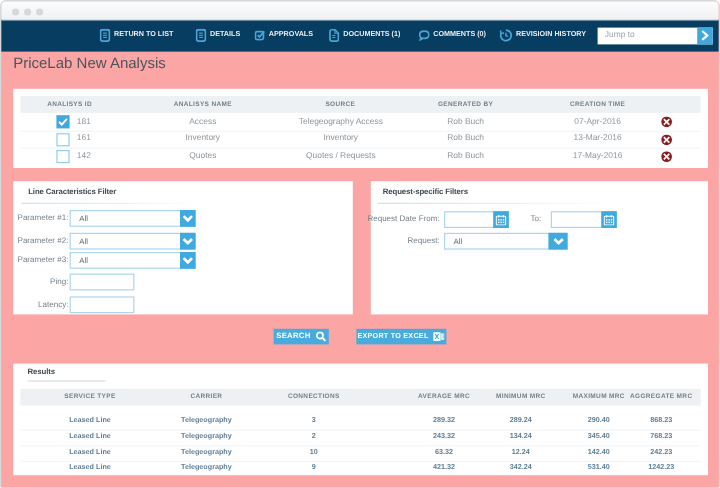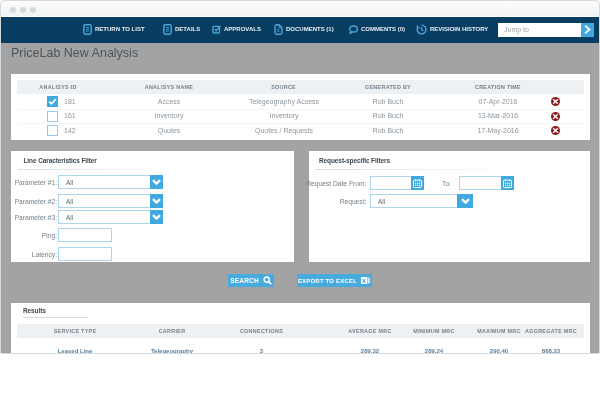--- a/index.html
+++ b/index.html
@@ -1,17 +1,17 @@
 <!DOCTYPE html>
 <html><head>
 <meta charset="utf-8">
 <style>
 * { margin:0; padding:0; box-sizing:border-box; }
 html,body { width:600px; height:407px; background:#fff; font-family:"Liberation Sans", sans-serif; }
-#win { position:relative; width:600px; height:354px; background:#a3a3a3; border:1px solid #d5d9dc; border-radius:5px 5px 2px 2px; overflow:hidden; }
+#win { position:relative; width:600px; height:407px; background:#fca5a5; border:1px solid #d5d9dc; border-radius:5px 5px 2px 2px; overflow:hidden; }
 #titlebar { position:absolute; left:0; top:0; width:100%; height:15px; background:linear-gradient(#fdfdfd,#eff1f2); }
 .dot { position:absolute; top:6px; width:6px; height:6px; border-radius:50%; background:#d6d9dc; }
 #nav { position:absolute; left:0; top:15px; width:100%; height:26.5px; background:#073d60; border-top:1.5px solid #fff; }
 .navitem { position:absolute; top:0; height:24.5px; display:flex; align-items:center; color:#e9eef3; font-size:6px; font-weight:bold; letter-spacing:0px; white-space:nowrap; }
 .navitem svg { margin-right:3px; }
 #jump { position:absolute; left:497px; top:5.5px; width:96px; height:14px; background:#fff; display:flex; }
 #jump .ph { flex:1; font-size:7px; color:#9aa2a8; line-height:14px; padding-left:6px; }
 #jump .btn { width:13px; height:14px; background:#42a7dc; display:flex; align-items:center; justify-content:center; }
 #pagetitle { position:absolute; left:10px; top:45px; font-size:12.5px; color:#4b555d; }
 .panel { position:absolute; background:#fff; }

